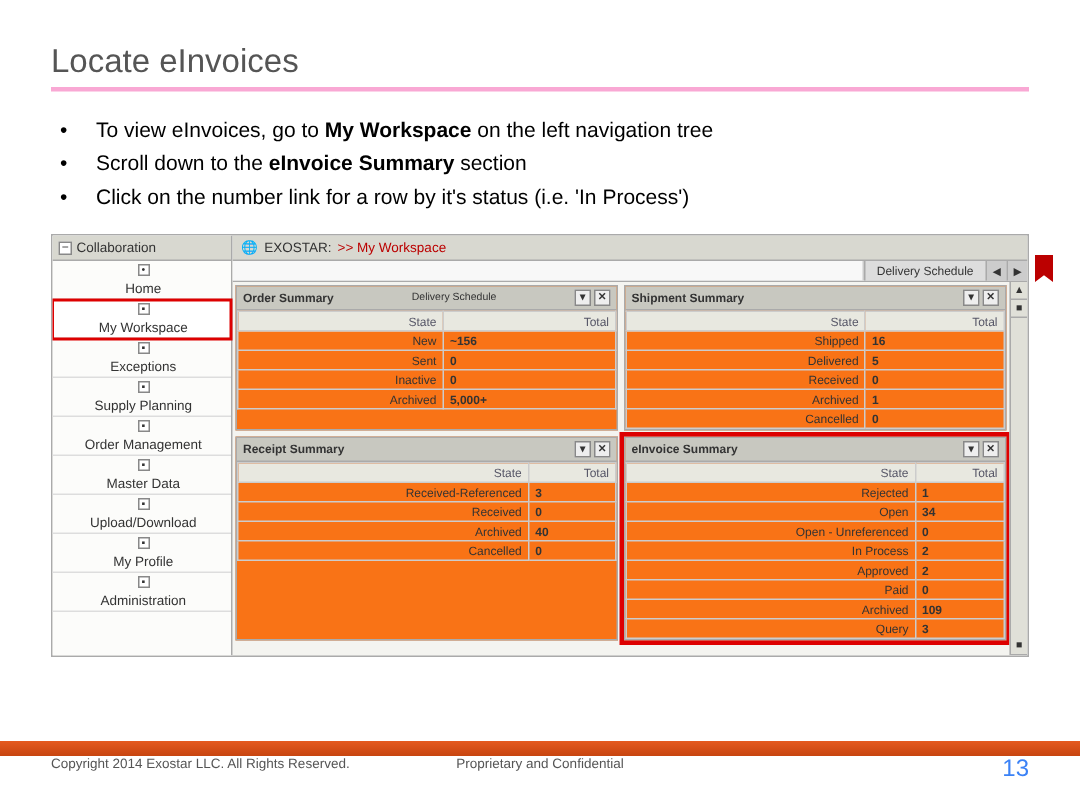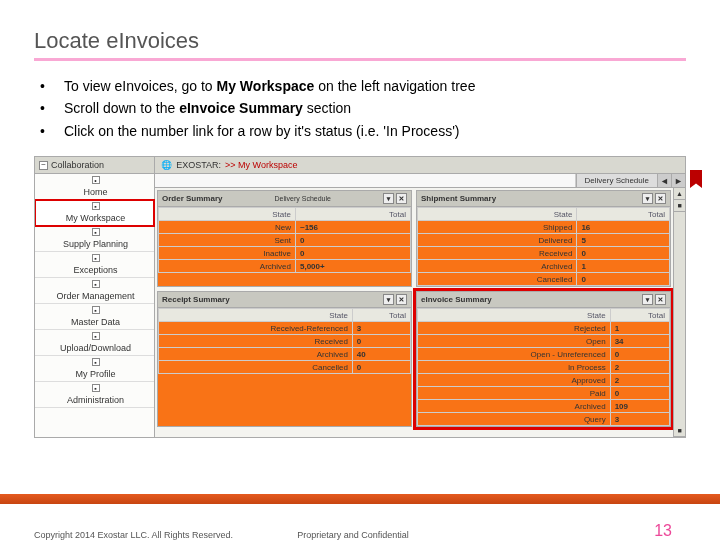--- a/index.html
+++ b/index.html
@@ -158,30 +158,30 @@
   }
   .orange-bar {
     position:absolute;
     left:0; right:0;
     bottom: 36px;
     height: 10px;
     background: linear-gradient(#e55a1f,#c74510);
   }
   .footer {
     position:absolute;
-    left:0;right:14px;bottom:0;
+    left:0;right:0;bottom:0;
     height:36px;
     display:flex;
-    align-items:flex-end;
+    align-items:flex-start;
     padding: 0 34px;
     font-size:9px;
     color:#555;
   }
   .footer .mid { position:absolute; left:50%; transform:translateX(-50%); }
-  .footer .pg { margin-left:auto; font-size:16px; color:#ec4899; }
+  .footer .pg { margin-left:auto; font-size:16px; color:#3b82f6; }
   .bookmark {
     position:absolute;
     right:18px; top:170px;
     width:12px;height:18px;
     background:#b00;
     clip-path: polygon(0 0,100% 0,100% 100%,50% 75%,0 100%);
   }
 </style>
 </head>
 <body>
@@ -214,25 +214,25 @@
           <div class="nav-item">
             <span class="plus">•</span>
             <span>Home</span>
           </div>
           <div class="nav-item highlight">
             <span class="plus">▪</span>
             <span>My Workspace</span>
           </div>
           <div class="nav-item">
             <span class="plus">▪</span>
+            <span>Exceptions</span>
+          </div>
+          <div class="nav-item">
+            <span class="plus">▪</span>
             <span>Supply Planning</span>
-          </div>
-          <div class="nav-item">
-            <span class="plus">▪</span>
-            <span>Exceptions</span>
           </div>
           <div class="nav-item">
             <span class="plus">▪</span>
             <span>Order Management</span>
           </div>
           <div class="nav-item">
             <span class="plus">▪</span>
             <span>Master Data</span>
           </div>
           <div class="nav-item">

